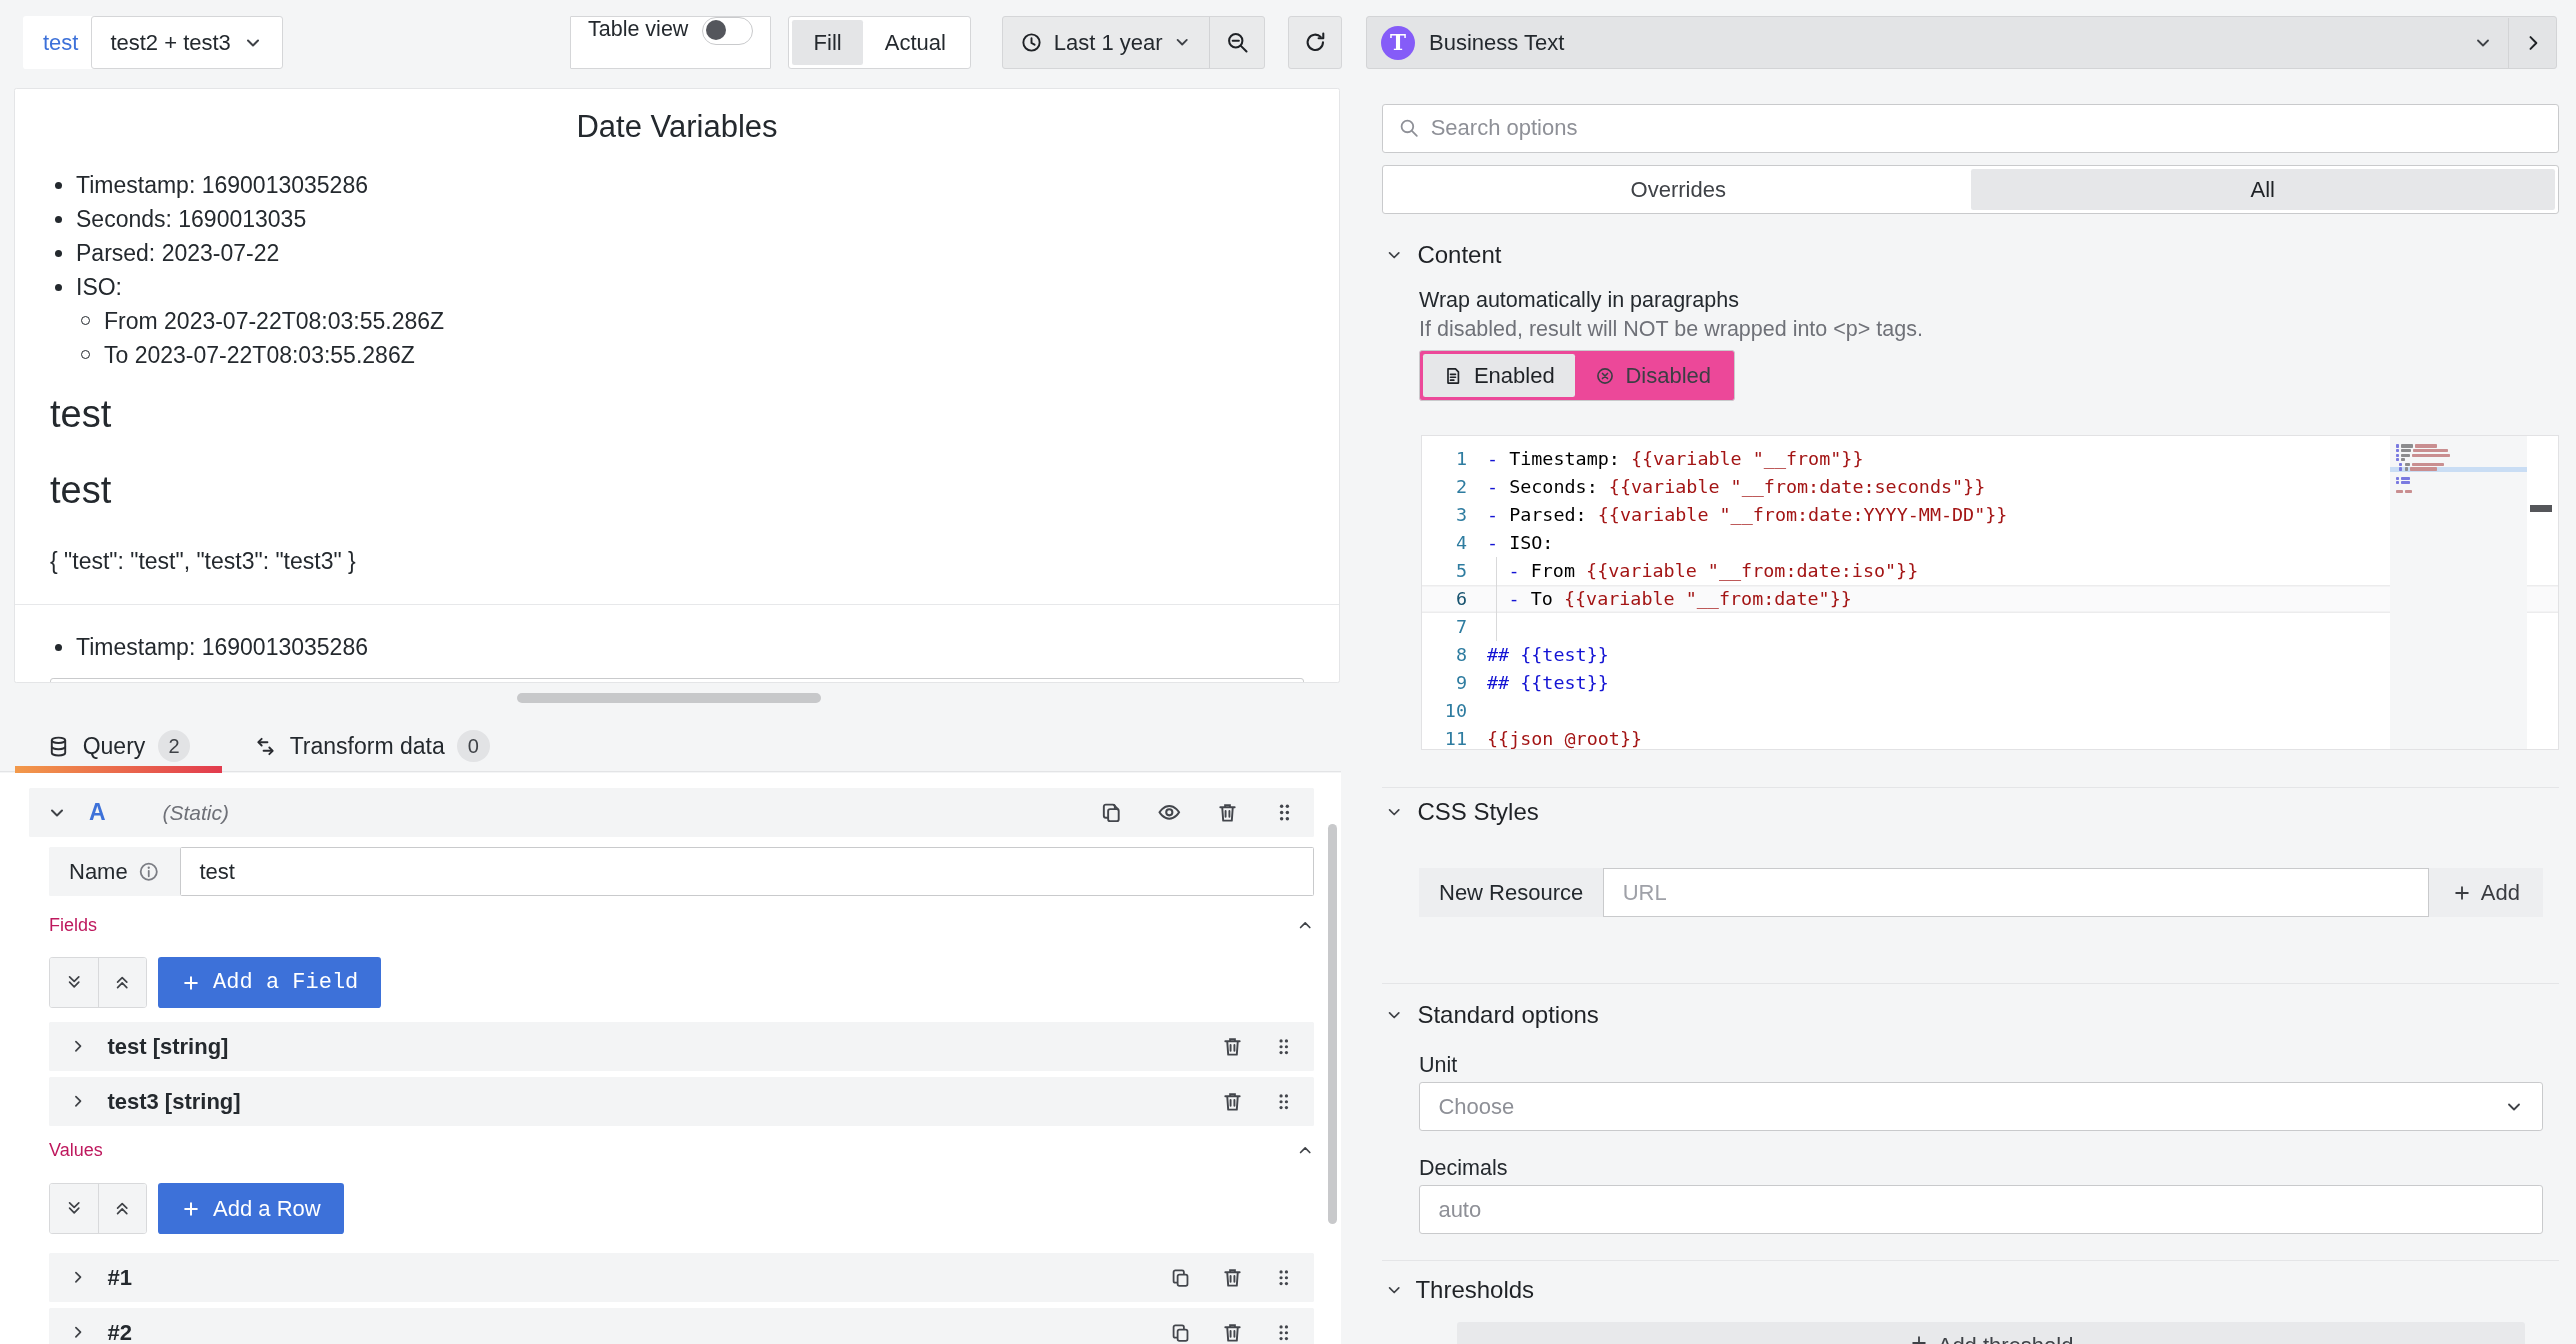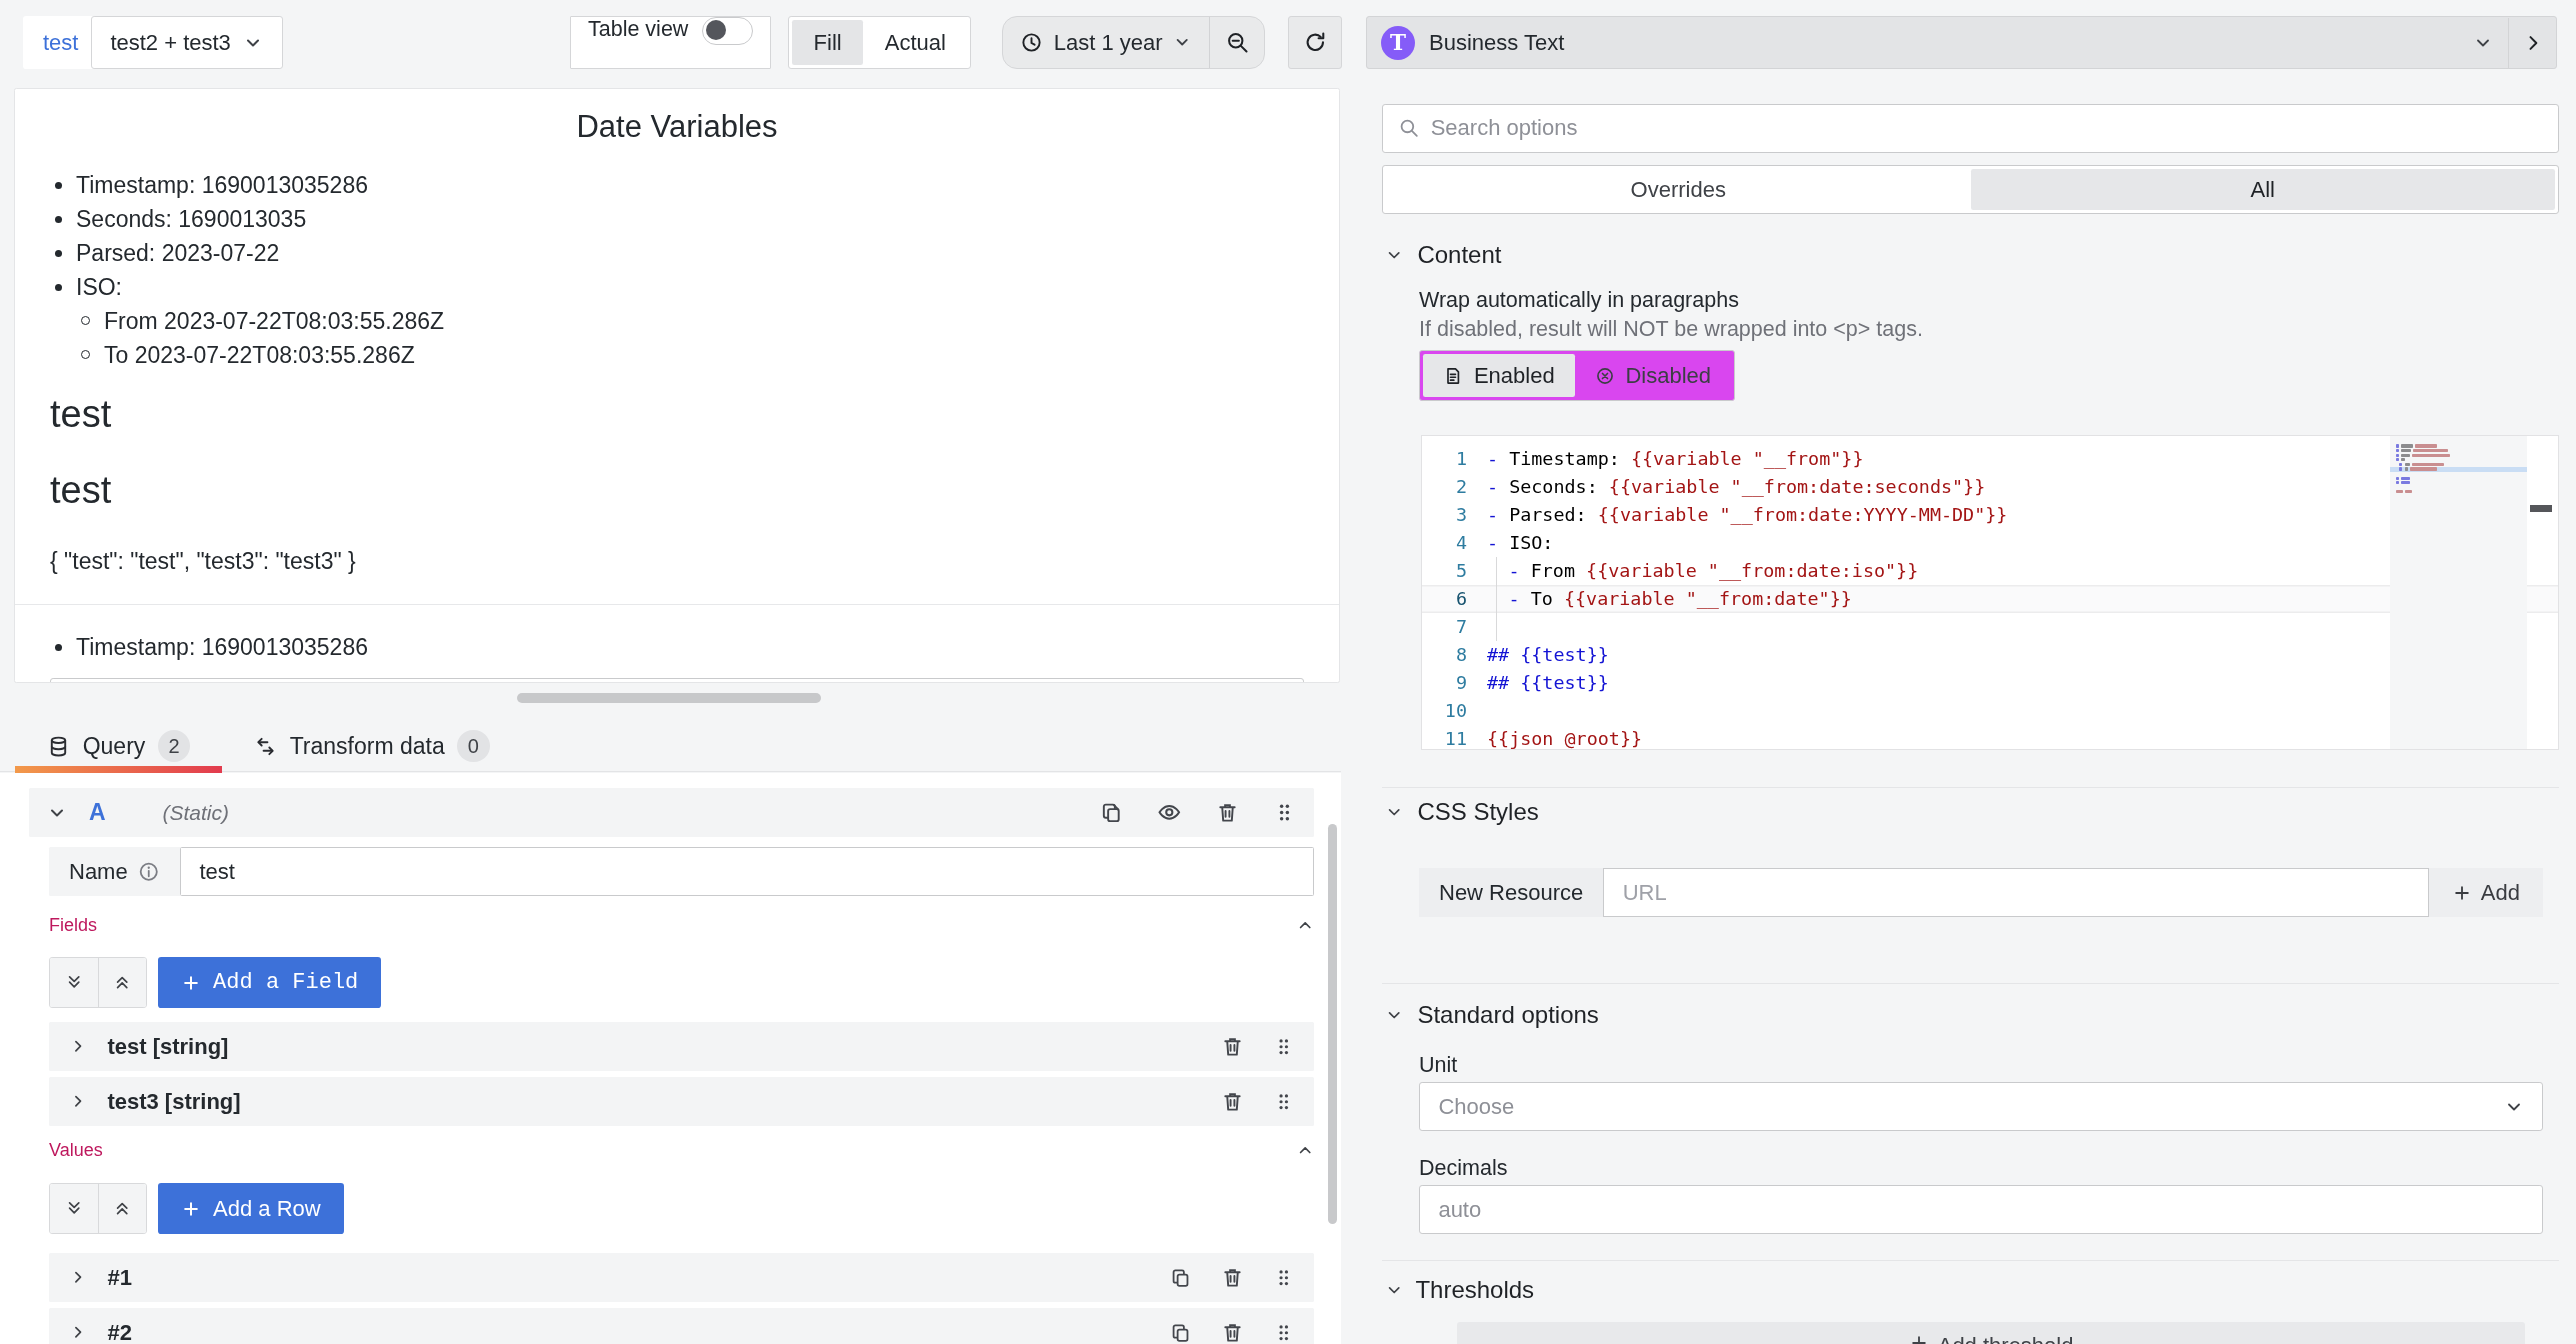--- a/index.html
+++ b/index.html
@@ -24,21 +24,21 @@
     display:flex; align-items:center; gap:12.3px; font-weight:500; font-size:22px; }
   .tableview { position:absolute; left:570px; top:16px; height:53px; padding:0 17px;
     background:#FFF; border:1.5px solid #D5D6D8; border-radius:1px; display:flex; align-items:flex-start; gap:14px; }
   .toggle { width:51px; height:28px; border:1.5px solid #C9CACC; border-radius:14px; background:#FFF; position:relative; }
   .toggle .knob { position:absolute; left:2.3px; top:2.3px; width:20px; height:20px; border-radius:50%; background:#54565C; }
   .segmented { position:absolute; left:788px; top:16px; height:53px; background:#FFF;
     border:1.5px solid #D5D6D8; border-radius:3.1px; display:flex; padding:3.1px; }
   .segmented .seg { padding:0 21.5px; display:flex; align-items:center; font-weight:500; font-size:22px; border-radius:2.3px; }
   .segmented .seg.on { background:#E4E5E7; }
   .timegroup { position:absolute; left:1002px; top:16px; height:53px; background:#E9EAEB;
-    border:1.5px solid #D5D6D8; border-radius:15px; display:flex; align-items:stretch; }
+    border:1.5px solid #D5D6D8; border-radius:3px; display:flex; align-items:stretch; }
   .timegroup .tp { display:flex; align-items:center; gap:10.8px; padding:0 17px; border-right:1.5px solid #D2D3D5; font-weight:500; font-size:22px;}
   .timegroup .zo { width:54px; display:flex; align-items:center; justify-content:center; }
   .refreshbtn { position:absolute; left:1288px; top:16px; width:54px; height:53px; background:#E9EAEB;
     border:1.5px solid #D5D6D8; border-radius:3.1px; display:flex; align-items:center; justify-content:center; }
   .panelbar { position:absolute; left:1366px; top:16px; width:1191px; height:53px; background:#E3E4E6;
     border:1.5px solid #D3D4D6; border-radius:3.1px; display:flex; align-items:center; padding-left:14px; }
   .panelbar .pticon { width:34px; height:34px; border-radius:50%; background:#855CF8; color:#FFF;
     display:flex; align-items:center; justify-content:center; font-weight:700; font-size:21.5px; font-family:"DejaVu Serif", serif; }
   .panelbar .ptlabel { margin-left:14px; font-weight:500; font-size:22px; }
   .panelbar .ptchev { margin-left:auto; margin-right:15.4px; }
@@ -101,21 +101,21 @@
   .searchbox { position:absolute; left:17px; top:17.7px; width:1177px; height:49px; background:#FFF;
     border:1.5px solid #C9CACC; border-radius:3.1px; display:flex; align-items:center; gap:10.8px; padding:0 15.4px; color:#8E9097; font-size:22px; }
   .radiotabs { position:absolute; left:17px; top:79px; width:1177px; height:49px; background:#FFF;
     border:1.5px solid #C9CACC; border-radius:3.1px; display:flex; padding:3.1px; }
   .radiotabs .rt { flex:1; display:flex; align-items:center; justify-content:center; font-size:22px; border-radius:2.3px; color:#3F4247; }
   .radiotabs .rt.on { background:#E6E7E9; color:#1F2226; }
   .oshead { position:absolute; left:20px; display:flex; align-items:center; gap:14px; font-size:24px; font-weight:500; color:#1F2226; }
   .osdivider { position:absolute; left:17px; width:1177px; border-top:1.5px solid #E4E5E7; }
   .oslabel { position:absolute; left:54px; font-size:21.5px; font-weight:500; }
   .osdesc { position:absolute; left:54px; font-size:21.5px; color:#6F7178; }
-  .radiogroup { position:absolute; left:54px; height:51px; background:#d946ef; border:1.5px solid #C9CACC; border-radius:3.1px; display:flex; padding:3.1px; }
+  .radiogroup { position:absolute; left:54px; height:51px; background:#ec4899; border:1.5px solid #C9CACC; border-radius:3.1px; display:flex; padding:3.1px; }
   .radiogroup .rg { display:flex; align-items:center; gap:10.8px; padding:0 20px; font-size:22px; border-radius:2.3px; color:#3C3E44; }
   .radiogroup .rg.on { background:#E6E7E9; color:#1F2226; font-weight:500; }
   .osinput { position:absolute; left:54px; width:1124px; height:49px; background:#FFF; border:1.5px solid #C9CACC; border-radius:3.1px;
     display:flex; align-items:center; padding:0 18.4px; font-size:22px; color:#8E9097; }
   .osinput .chev { margin-left:auto; color:#3F4247; }
   .cssrow { position:absolute; left:54px; width:1124px; height:49px; display:flex; }
   .csslabel { background:#EDEEF0; display:flex; align-items:center; padding:0 20px; font-size:22px; white-space:nowrap; }
   .cssinput { flex:1; background:#FFF; border:1.5px solid #C9CACC; display:flex; align-items:center; padding:0 18.4px; color:#9FA1A8; font-size:22px; }
   .cssadd { background:#EDEEF0; display:flex; align-items:center; gap:9.2px; padding:0 23px; font-size:22px; color:#3A3C41; }
   .thbtn { position:absolute; left:92px; top:1236px; width:1068px; height:49px; background:#E8E9EB; border-radius:3.1px;

